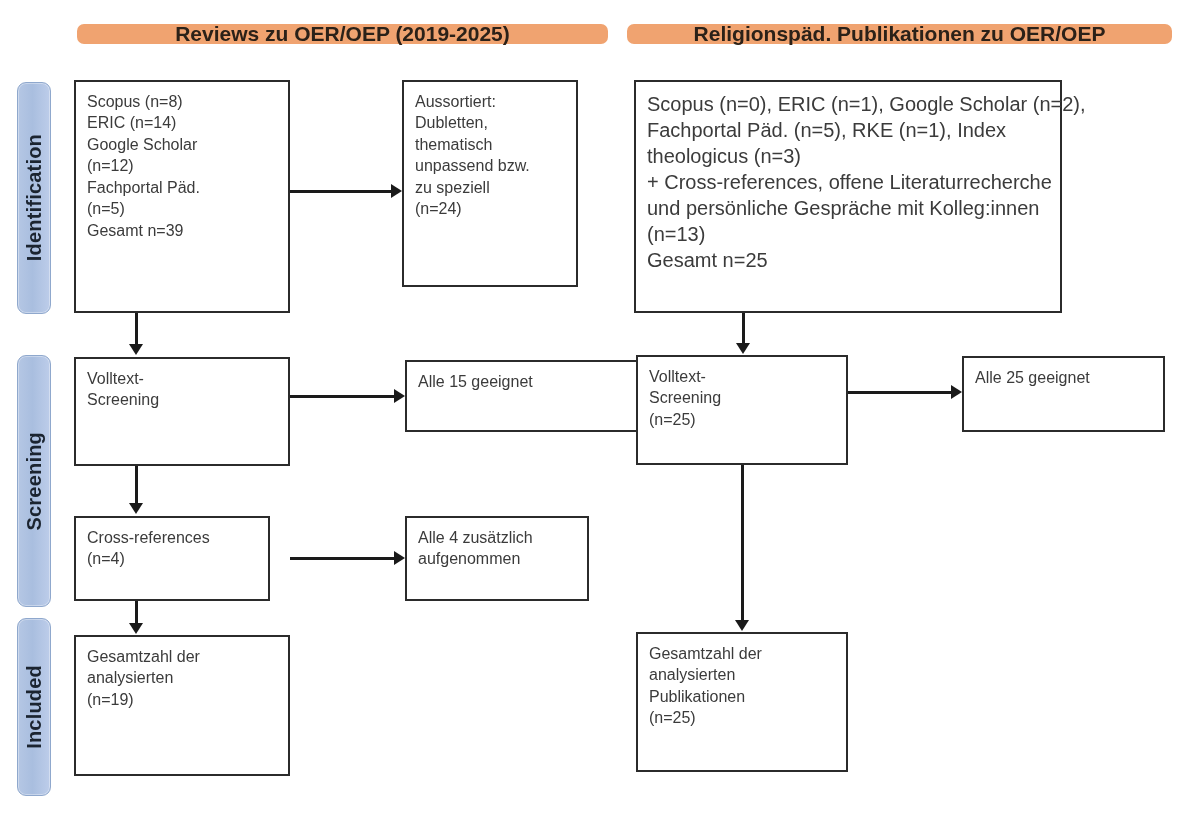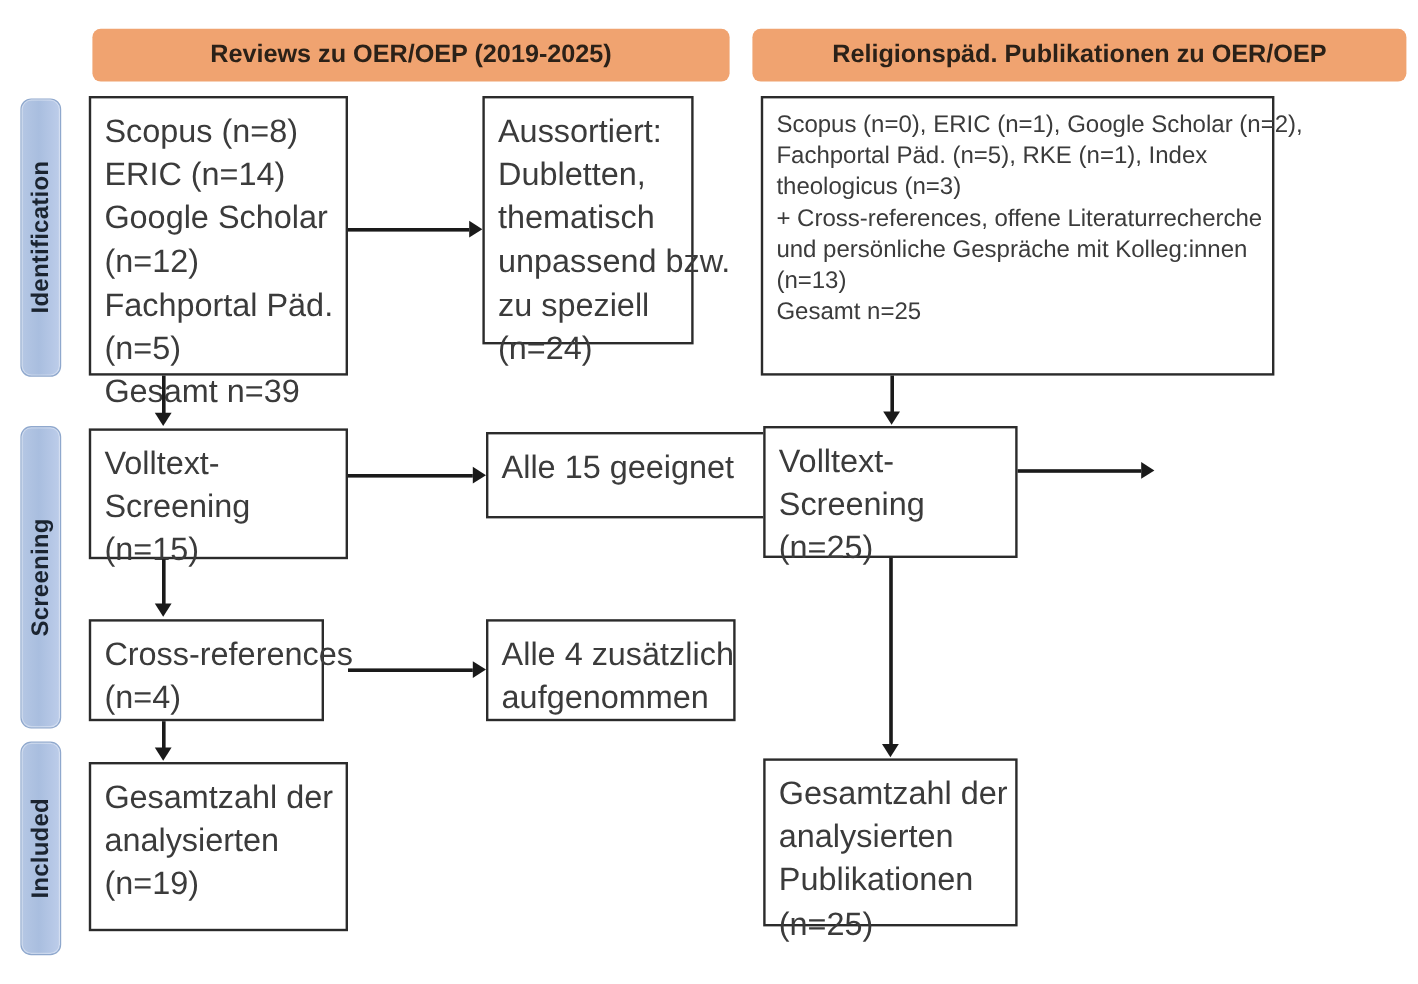--- a/index.html
+++ b/index.html
@@ -35,42 +35,42 @@
     font-size: 20px;
     font-weight: bold;
     color: #1b2430;
     letter-spacing: 0.2px;
     white-space: nowrap;
   }
 
   
   .col-header {
     position: absolute;
-    height: 44px;
+    height: 20px;
     background: #f0a370;
     border-radius: 7px;
     display: flex;
     align-items: center;
     justify-content: center;
     color: #2b2118;
     font-size: 21px;
     font-weight: bold;
     white-space: nowrap;
   }
 
   
   .box {
     position: absolute;
     background: #ffffff;
     border: 2.5px solid #2b2b2b;
     box-sizing: border-box;
     padding: 9px 10px 6px 11px;
   }
   .box .line {
-    font-size: 27px;
+    font-size: 16px;
     line-height: 1.34;
     color: #3b3b3b;
     white-space: pre;
   }
   .box.wide .line {
     font-size: 20px;
     line-height: 1.30;
   }
 
   
@@ -142,39 +142,38 @@
 
   <div class="hline" style="left:290px; top:190px; width:101px;"></div>
   <div class="arrow-right" style="left:391px; top:184px;"></div>
 
   <div class="vline" style="left:135px; top:313px; width:3px; height:32px;"></div>
   <div class="arrow-down" style="left:129px; top:344px;"></div>
 
   <div class="box" style="left:74px; top:357px; width:216px; height:109px;">
     <div class="line">Volltext-</div>
     <div class="line">Screening</div>
-    <div class="line">(n=15)</div>
   </div>
 
   <div class="box" style="left:405px; top:360px; width:244px; height:72px;">
     <div class="line">Alle 15 geeignet</div>
   </div>
 
   <div class="hline" style="left:290px; top:395px; width:104px;"></div>
   <div class="arrow-right" style="left:394px; top:389px;"></div>
 
   <div class="vline" style="left:135px; top:466px; width:3px; height:38px;"></div>
   <div class="arrow-down" style="left:129px; top:503px;"></div>
 
   <div class="box" style="left:74px; top:516px; width:196px; height:85px;">
     <div class="line">Cross-references</div>
     <div class="line">(n=4)</div>
   </div>
 
-  <div class="box" style="left:405px; top:516px; width:208px; height:85px;">
+  <div class="box" style="left:405px; top:516px; width:184px; height:85px;">
     <div class="line">Alle 4 zusätzlich</div>
     <div class="line">aufgenommen</div>
   </div>
 
   <div class="hline" style="left:290px; top:557px; width:104px;"></div>
   <div class="arrow-right" style="left:394px; top:551px;"></div>
 
   <div class="vline" style="left:135px; top:601px; width:3px; height:23px;"></div>
   <div class="arrow-down" style="left:129px; top:623px;"></div>
 
@@ -196,20 +195,23 @@
 
   <div class="vline" style="left:742px; top:313px; width:3px; height:31px;"></div>
   <div class="arrow-down" style="left:736px; top:343px;"></div>
 
   <div class="box" style="left:636px; top:355px; width:212px; height:110px;">
     <div class="line">Volltext-</div>
     <div class="line">Screening</div>
     <div class="line">(n=25)</div>
   </div>
 
+  <div class="box" style="left:962px; top:356px; width:203px; height:76px;">
+    <div class="line">Alle 25 geeignet</div>
+  </div>
 
   <div class="hline" style="left:848px; top:391px; width:103px;"></div>
   <div class="arrow-right" style="left:951px; top:385px;"></div>
 
   <div class="vline" style="left:741px; top:465px; width:3px; height:156px;"></div>
   <div class="arrow-down" style="left:735px; top:620px;"></div>
 
   <div class="box" style="left:636px; top:632px; width:212px; height:140px;">
     <div class="line">Gesamtzahl der</div>
     <div class="line">analysierten</div>

